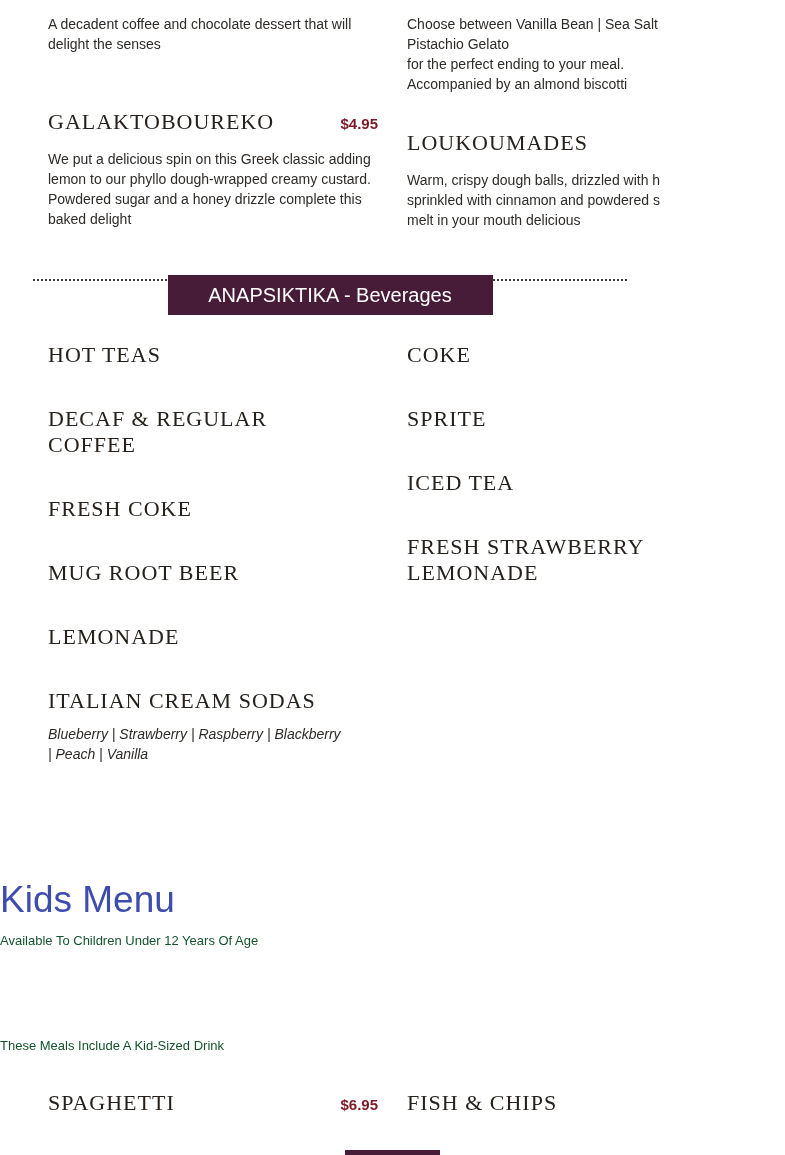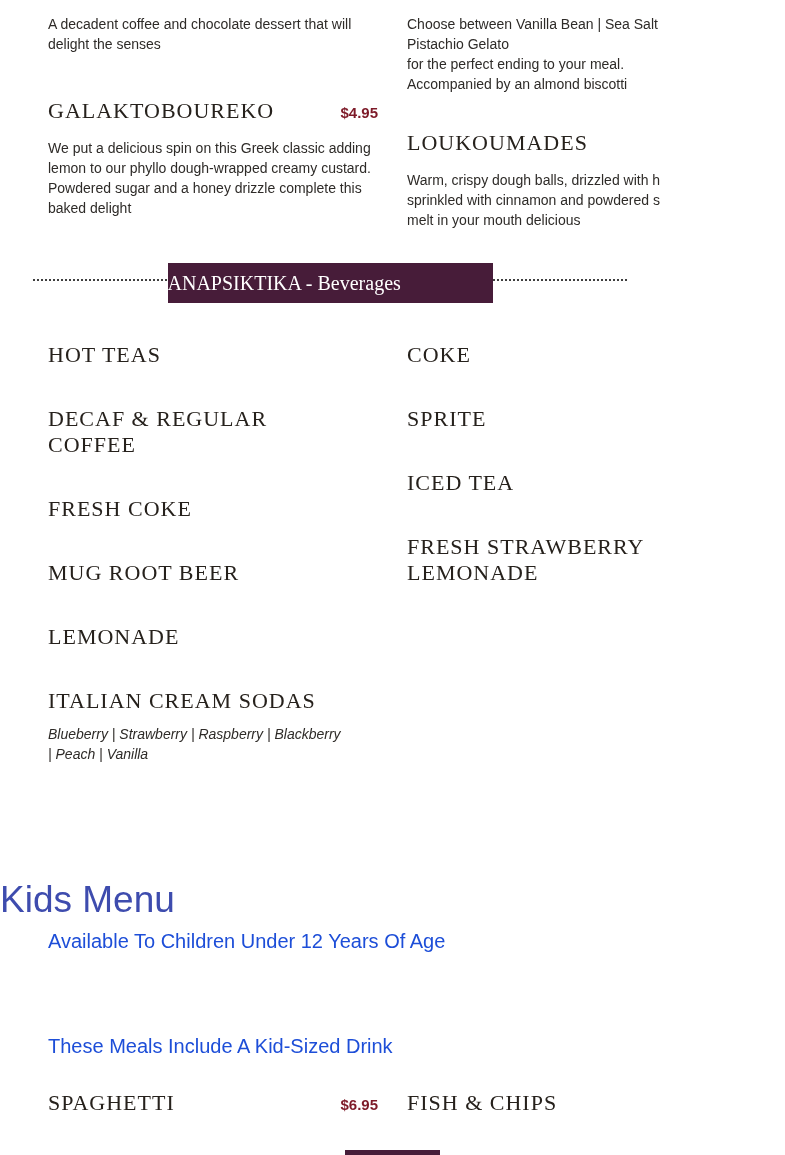--- a/index.html
+++ b/index.html
@@ -36,48 +36,48 @@
     font-size: 22px; line-height: 26px; letter-spacing: 1px; color: #26211c;
   }
   .bev-desc { margin-top: 10px; font-style: italic; }
 
   .divider { position: absolute; left: 33px; right: 33px; }
   .dotline {
     position: absolute; left: 0; right: 0; top: 50%;
     border-top: 2px dotted #3f3f3f;
   }
   .banner {
-    position: relative; margin: 4px auto;
+    position: relative; margin: 16px auto;
     background: var(--banner-background, #471c39);
-    color: #ffffff; text-align: left;
-    font-family: Liberation Serif, serif;
+    color: #ffffff; text-align: center;
+    font-family: Liberation Sans, sans-serif;
   }
   .banner-lg { width: 325px; height: 40px; line-height: 40px; font-size: 20px; }
   .banner-sm { width: 96px; height: 38px; line-height: 38px; font-size: 20px; }
 
   .center-text { text-align: left; }
   .kids-title {
     font-size: 37px; font-weight: 500; line-height: 48px;
     color: var(--kids-title-text, #3e4cae);
   }
-  .small-note { font-size: 20px; line-height: 16px; color: #1d4ed8; padding-left: 48px; }
+  .small-note { font-size: 13px; line-height: 16px; color: #14532d; }
 
   .partial-banner {
     position: absolute; left: 345px; top: 1150px; width: 95px; height: 5px;
     background: var(--banner-background, #471c39);
   }
 </style>
 </head>
 <body>
 
 <div class="page">
 
   <div class="abs" style="left:48px; top:14px; width:330px;">
     <p class="desc">A decadent coffee and chocolate dessert that will delight the senses</p>
-    <div class="item-head" style="margin-top:44px;">
+    <div class="item-head" style="margin-top:55px;">
       <span class="item-name">GALAKTOBOUREKO</span>
       <span class="item-price">$4.95</span>
     </div>
     <p class="desc" style="margin-top:12px;">We put a delicious spin on this Greek classic adding lemon to our phyllo dough-wrapped creamy custard. Powdered sugar and a honey drizzle complete this baked delight</p>
   </div>
 
   <div class="abs" style="left:407px; top:14px; width:331px;">
     <p class="desc preline">Choose between Vanilla Bean | Sea Salt Caramel | Pistachio Gelato
 for the perfect ending to your meal.
 Accompanied by an almond biscotti</p>

